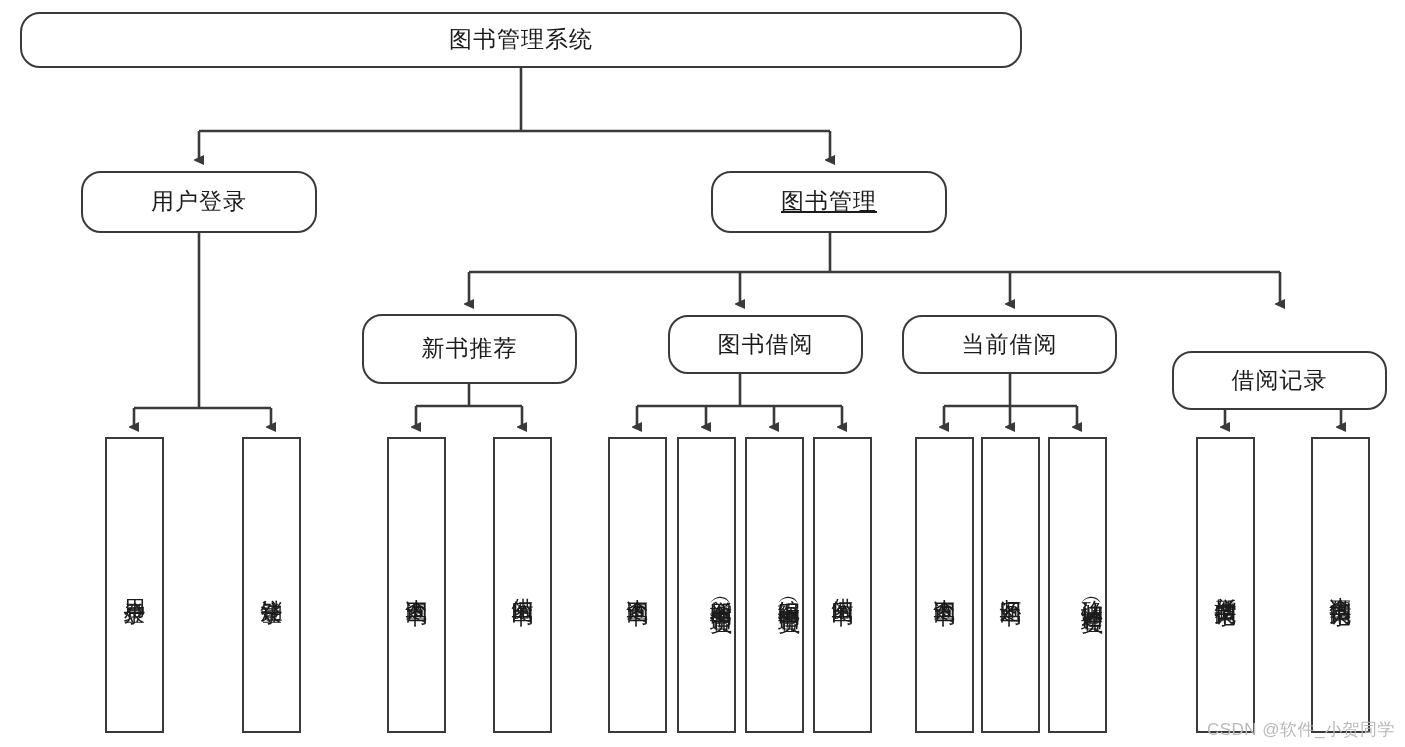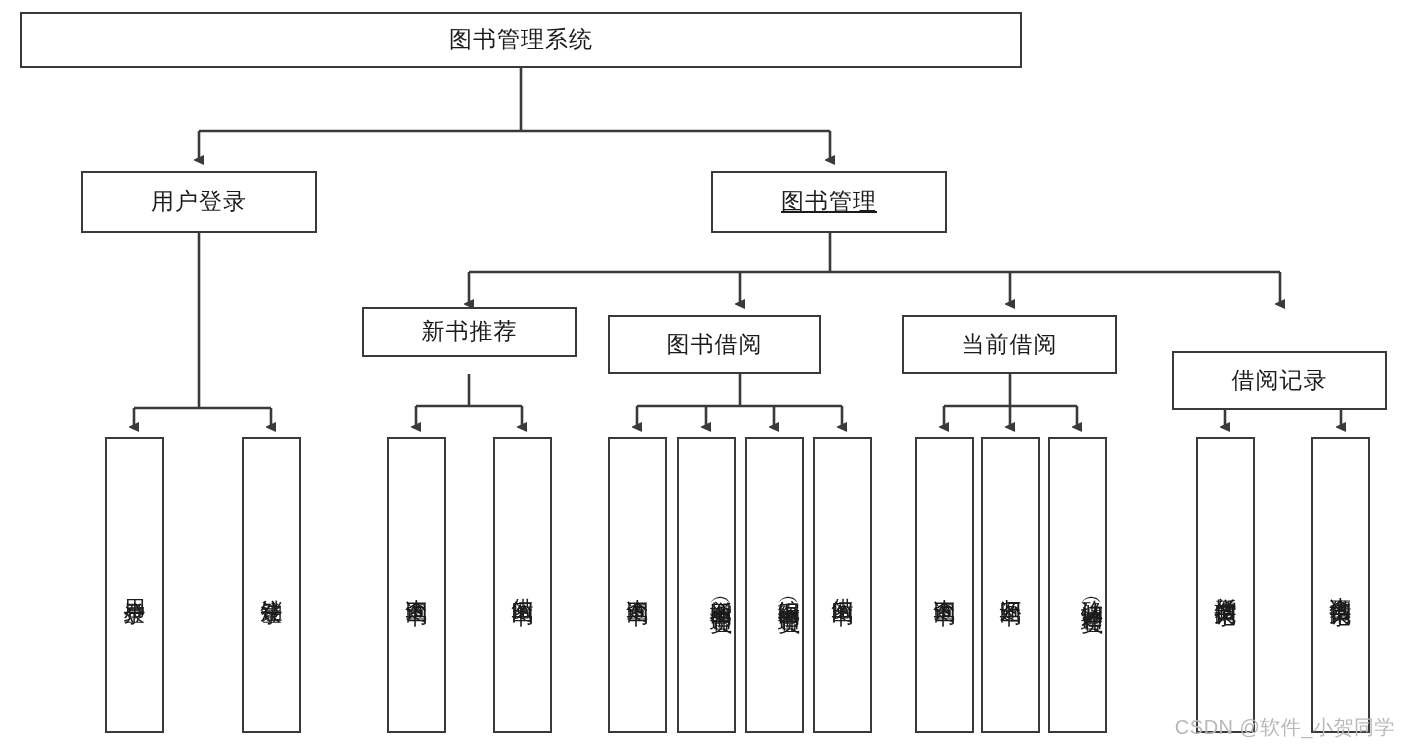--- a/index.html
+++ b/index.html
@@ -32,39 +32,40 @@
     background: #ffffff;
     display: flex;
     align-items: center;
     justify-content: center;
     color: #1b1b1b;
     line-height: 1.18;
   }
   .node-h {
     font-size: 23px;
     letter-spacing: 1px;
+    border-radius: 20px;
   }
   .node-v {
     writing-mode: vertical-rl;
     text-orientation: upright;
     font-size: 22px;
     letter-spacing: 2px;
     align-items: flex-start;
     justify-content: center;
     padding-top: 12px;
   }
   .node-v.mid {
     align-items: center;
     padding-top: 0;
   }
   .watermark {
     position: absolute;
     right: 10px;
     bottom: 6px;
-    font-size: 20px;
+    font-size: 17px;
     color: #b9b9b9;
     letter-spacing: 0.5px;
     white-space: nowrap;
   }
 </style>
 </head>
 <body>
 
 <div id="canvas">
 
@@ -122,24 +123,24 @@
     <span>图书管理系统</span>
   </div>
 
   <div class="node node-h" style="left:81px; top:171px; width:236px; height:62px;">
     <span>用户登录</span>
   </div>
   <div class="node node-h" style="left:711px; top:171px; width:236px; height:62px;text-decoration:underline;">
     <span>图书管理</span>
   </div>
 
-  <div class="node node-h" style="left:362px; top:307px; width:215px; height:50px;justify-content:center;">
+  <div class="node node-h" style="left:362px; top:314px; width:215px; height:70px;justify-content:center;">
     <span>新书推荐</span>
   </div>
-  <div class="node node-h" style="left:608px; top:315px; width:213px; height:59px;">
+  <div class="node node-h" style="left:668px; top:315px; width:195px; height:59px;">
     <span>图书借阅</span>
   </div>
   <div class="node node-h" style="left:902px; top:315px; width:215px; height:59px;">
     <span>当前借阅</span>
   </div>
   <div class="node node-h" style="left:1172px; top:315px; width:215px; height:59px;margin-top:36px;">
     <span>借阅记录</span>
   </div>
 
   <div class="node node-v mid" style="left:105px; top:437px; width:59px; height:296px;">

